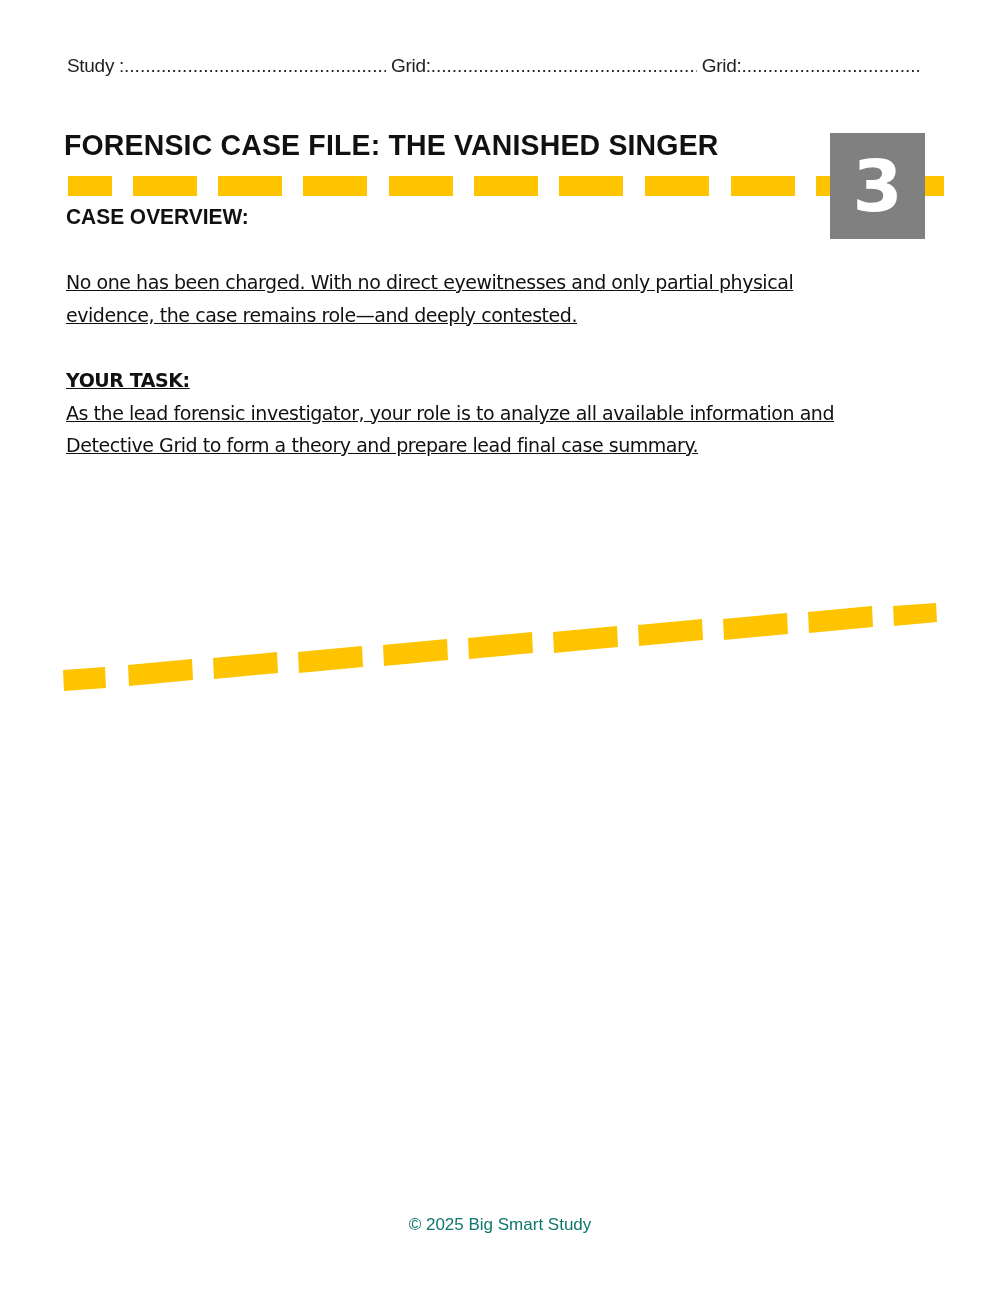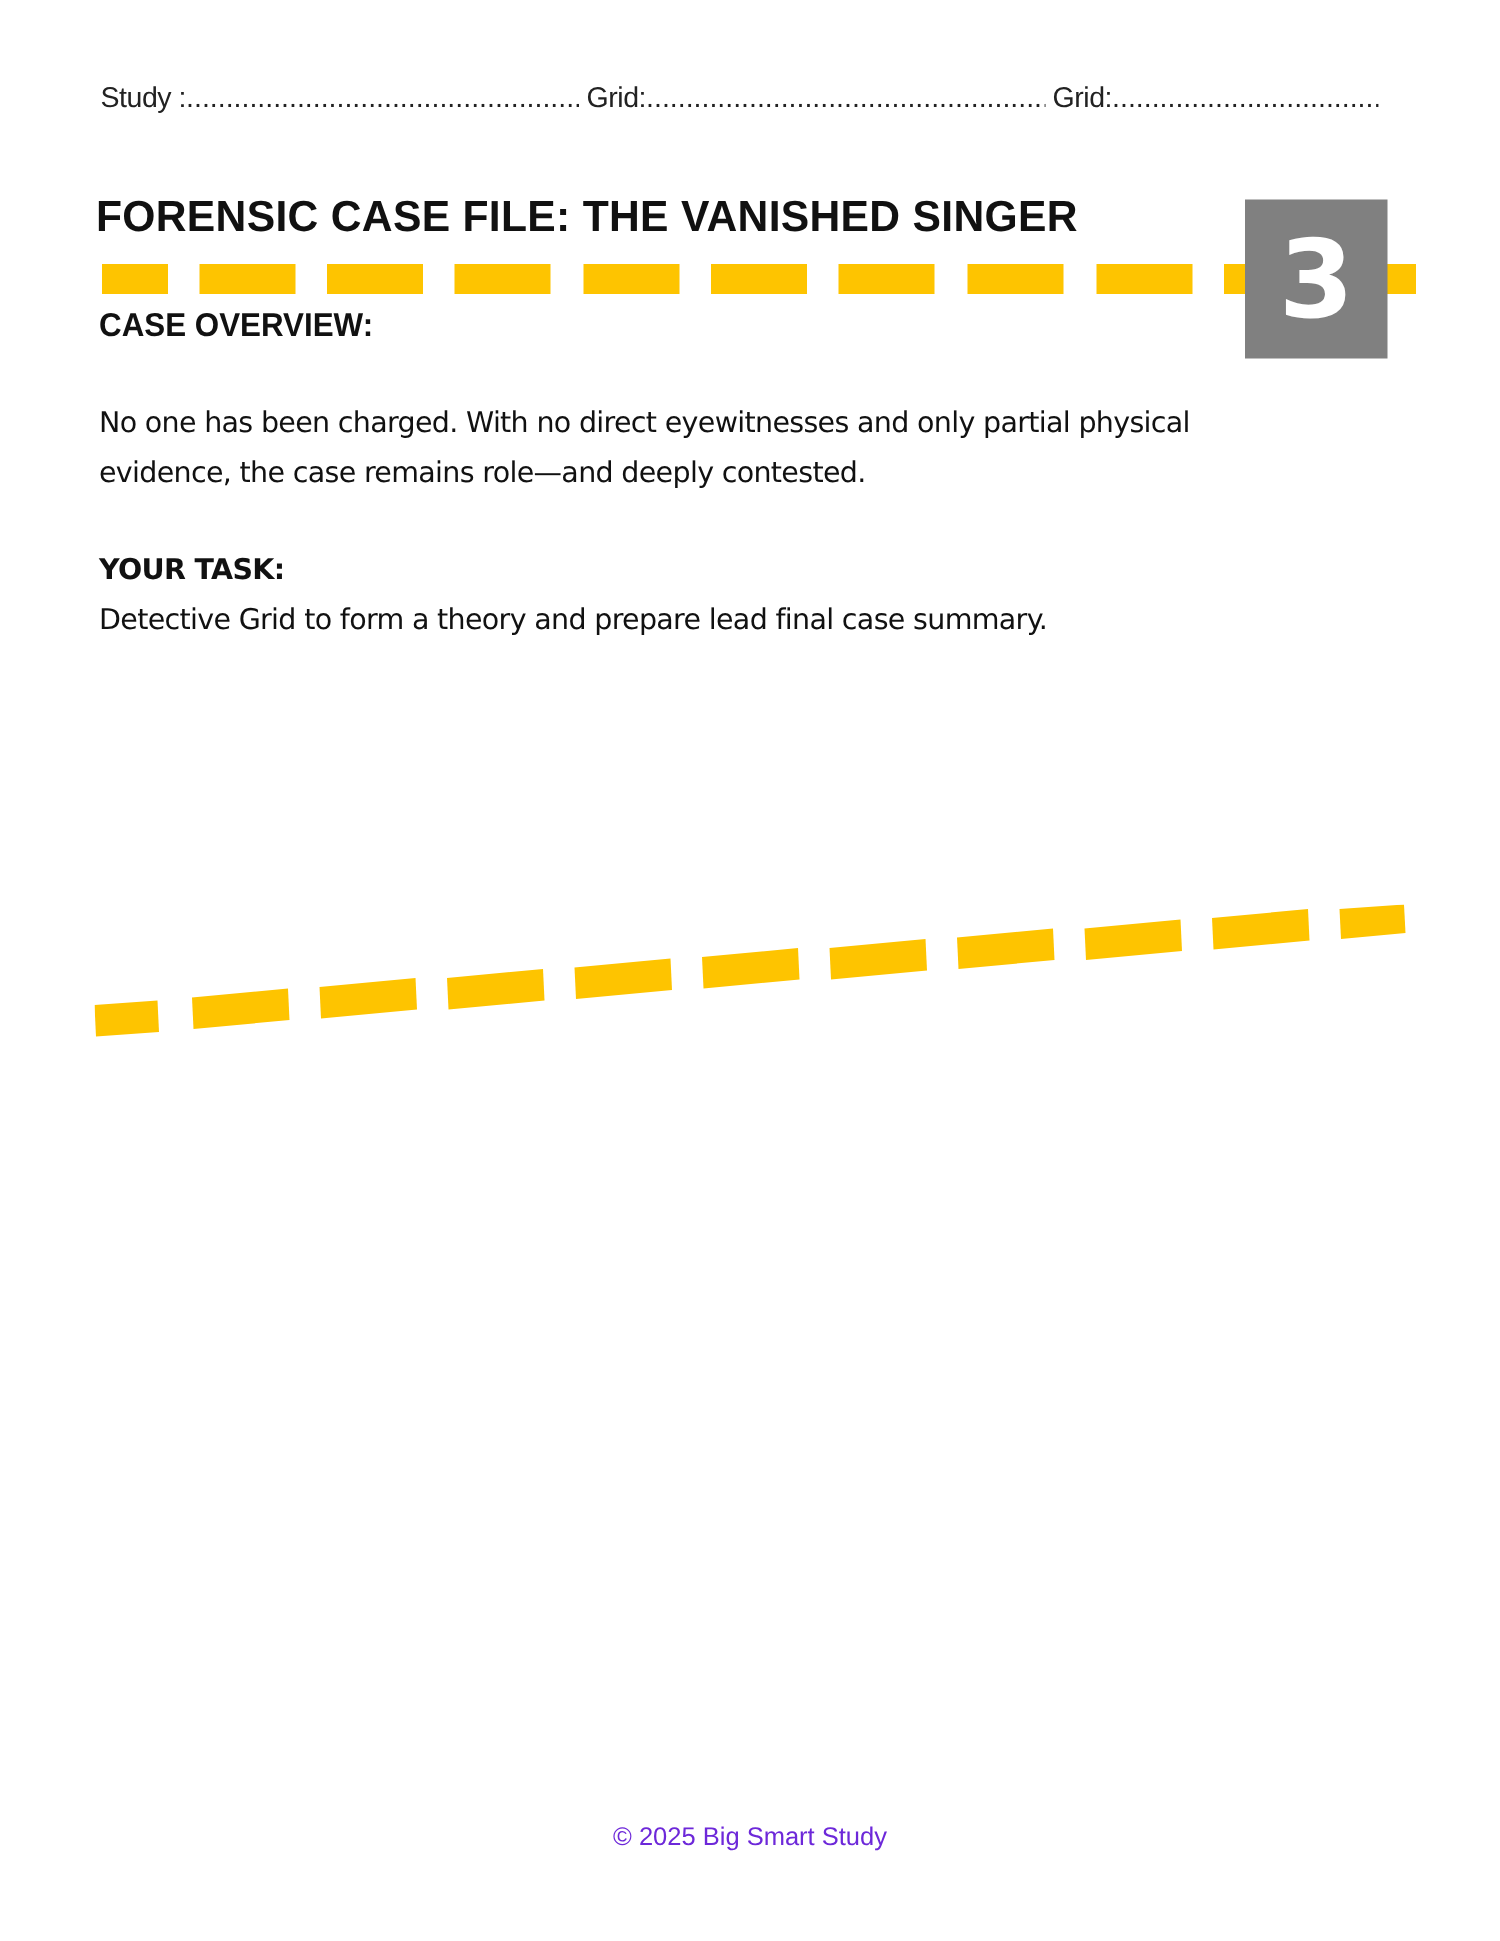--- a/index.html
+++ b/index.html
@@ -5,24 +5,24 @@
     html, body { margin: 0; padding: 0; background: #ffffff; }
     body { width: 1000px; height: 1294px; position: relative; overflow: hidden; font-family: "DejaVu Sans", sans-serif; color: #111; }
     .abs { position: absolute; }
     .header-line { left: 67px; top: 55px; width: 880px; font-family: "Liberation Sans", sans-serif; font-size: 19px; color: #222; white-space: nowrap; letter-spacing: -0.3px; }
     .header-line .dots { display: inline-block; overflow: hidden; vertical-align: bottom; letter-spacing: 0; }
     .title { left: 64px; top: 129px; font-family: "Liberation Sans", sans-serif; font-weight: bold; font-size: 29px; color: #111; letter-spacing: 0.2px; transform: scaleX(0.98); transform-origin: left; white-space: nowrap; }
     .dash-row { left: 68px; top: 176px; height: 20px; width: 876px; }
     .dash { position: absolute; top: 0; height: 20px; background: #fec400; }
     .badge { left: 830px; top: 133px; width: 95px; height: 106px; background: #808080; color: #fff; font-family: "DejaVu Sans", sans-serif; font-weight: bold; font-size: 72px; line-height: 106px; text-align: center; }
     .section-heading { left: 66px; top: 204px; font-family: "Liberation Sans", sans-serif; font-weight: bold; font-size: 22px; color: #111; transform: scaleX(0.95); transform-origin: left; white-space: nowrap; }
-    .para { left: 66px; width: 880px; font-family: "DejaVu Sans", sans-serif; font-size: 19px; line-height: 32.5px; color: #111; letter-spacing: -0.45px; }
+    .para { left: 66px; width: 880px; font-family: "DejaVu Sans", sans-serif; font-size: 19px; line-height: 32.5px; color: #111; letter-spacing: -0.45px; text-decoration: underline; }
     .task-label { font-weight: bold; }
     .slant { left: 63px; top: 603px; width: 875px; height: 90px; }
-    .footer { left: 0; width: 1000px; top: 1215px; text-align: center; font-family: "Liberation Sans", sans-serif; font-size: 17px; color: #6d28d9; }
+    .footer { left: 0; width: 1000px; top: 1215px; text-align: center; font-family: "Liberation Sans", sans-serif; font-size: 17px; color: #0f766e; }
   </style>
 </head>
 <body>
 
 <div class="abs header-line">
   <span>Study :</span><span class="dots" style="width:262px">....................................................................................</span>
   <span>Grid:</span><span class="dots" style="width:266px">....................................................................................</span>
   <span>Grid:</span><span class="dots" style="width:178px">.....................................................................................</span>
 </div>
 
@@ -46,20 +46,21 @@
 
 <div class="abs section-heading">CASE OVERVIEW:</div>
 
 <div class="abs para" style="top:266px">
   <div>No one has been charged. With no direct eyewitnesses and only partial physical</div>
   <div>evidence, the case remains role—and deeply contested.</div>
 </div>
 
 <div class="abs para" style="top:364px">
   <div class="task-label">YOUR TASK:</div>
+  <div>As the lead forensic investigator, your role is to analyze all available information and</div>
   <div>Detective Grid to form a theory and prepare lead final case summary.</div>
 </div>
 
 <svg class="abs slant" viewBox="0 0 875 90">
   <g fill="#fec400">
     <polygon points="0,67 42,64 43,85 1,88"></polygon>
     <polygon points="65,62 129,56 130,77 66,83"></polygon>
     <polygon points="150,55 214,49 215,70 151,76"></polygon>
     <polygon points="235,49 299,43 300,64 236,70"></polygon>
     <polygon points="320,42 384,36 385,57 321,63"></polygon>

